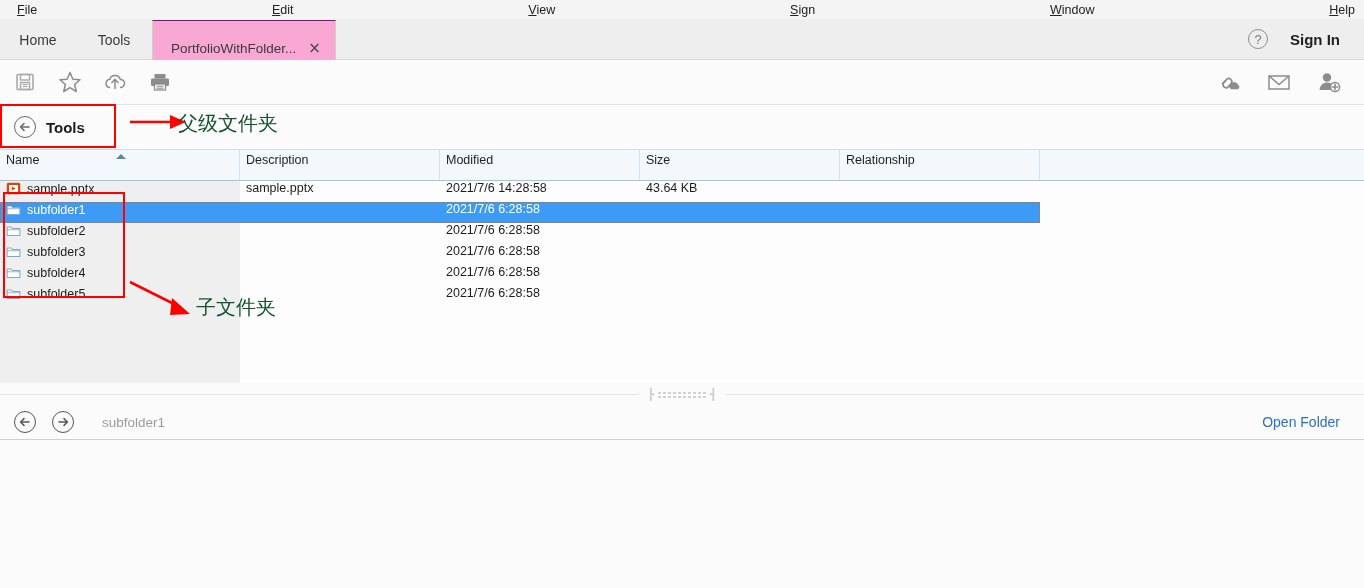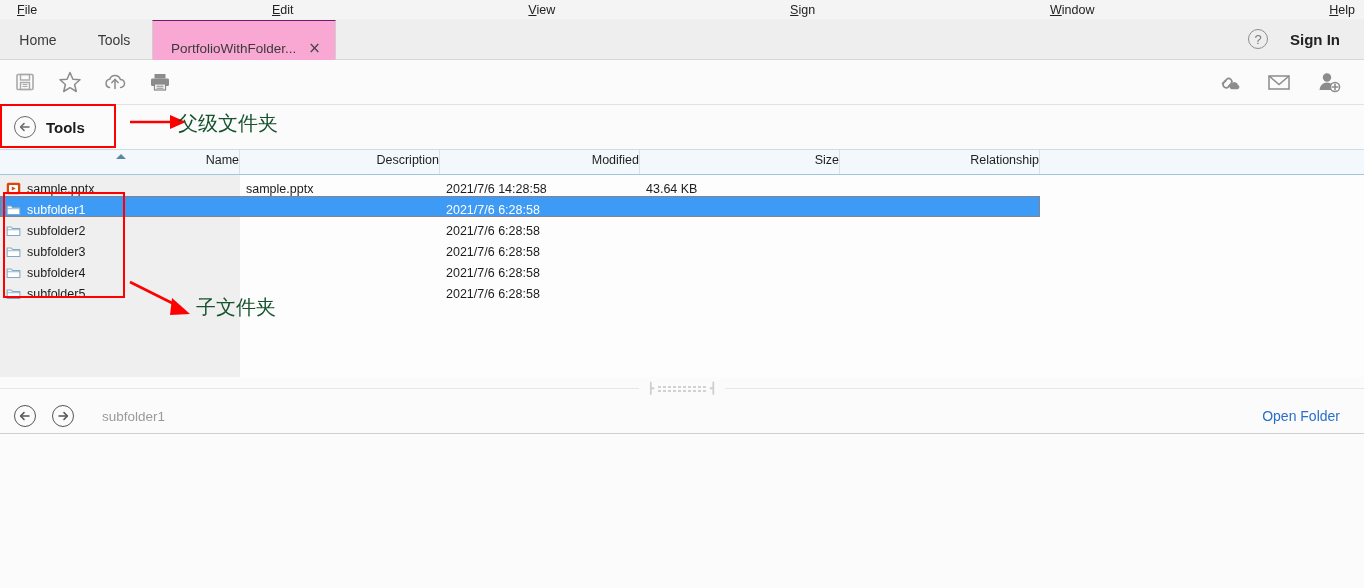--- a/index.html
+++ b/index.html
@@ -138,27 +138,26 @@
     font-family: "DejaVu Sans", sans-serif;
     font-size: 20px;
     z-index: 40;
     white-space: nowrap;
   }
   .anno-svg { position: absolute; z-index: 40; pointer-events: none; }
 
   
   .list-wrap { position: relative; }
   .list-head {
-    height: 26px;
+    height: 32px;
     background: #f2f8fb;
     border-top: 1px solid #cddde6;
     border-bottom: 1px solid #9fc6da;
     display: flex;
     position: relative;
-    text-align: right;
   }
   .col {
     position: relative;
     font-size: 12.5px;
     color: #1f1f1f;
     line-height: 21px;
     padding-left: 6px;
     border-right: 1px solid #d5e3ea;
     overflow: hidden;
     cursor: pointer;
@@ -188,21 +187,21 @@
     background: #efefef;
   }
   .band-right {
     position: absolute; left: 240px; top: 0; right: 0; height: 100%;
     background: #fdfdfd;
   }
   .row {
     position: relative;
     height: 21px;
     display: flex;
-    align-items: flex-end;
+    align-items: flex-start;
     z-index: 2;
   }
   .row.selected .sel-fill {
     position: absolute; left: 0; top: 0; width: 1040px; height: 21px;
     background: #3d9bf5;
     outline: 1px dotted #d2691e;
     outline-offset: -1px;
     z-index: -1;
   }
   .cell {

